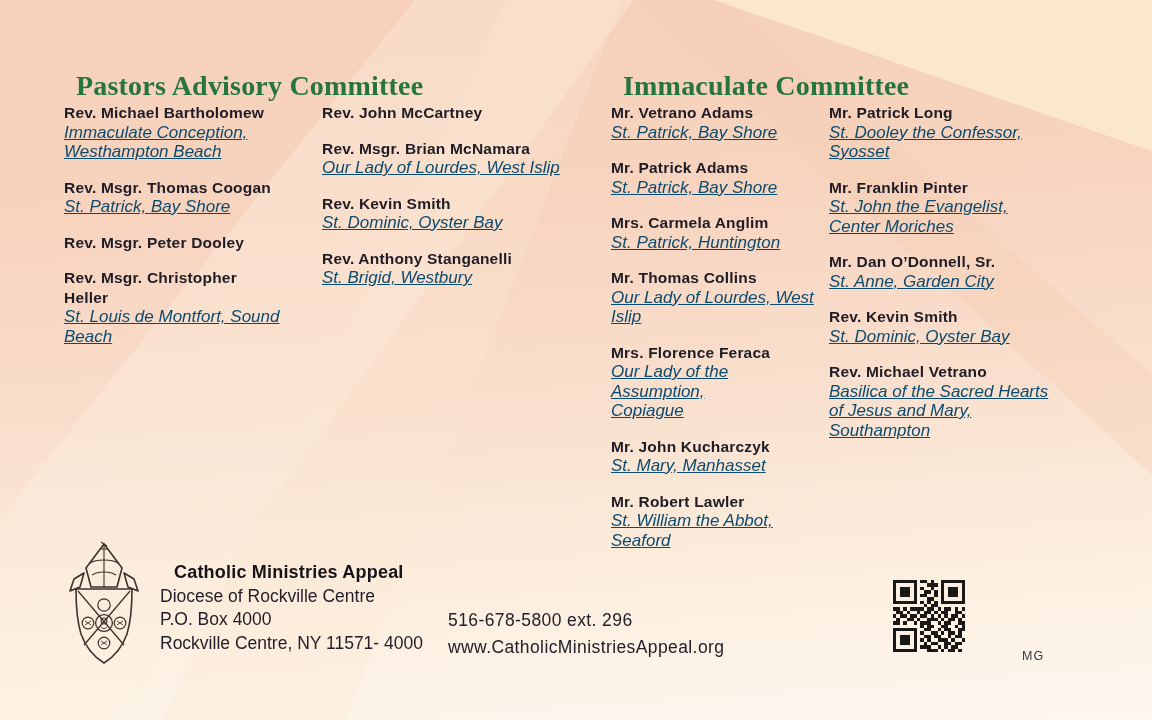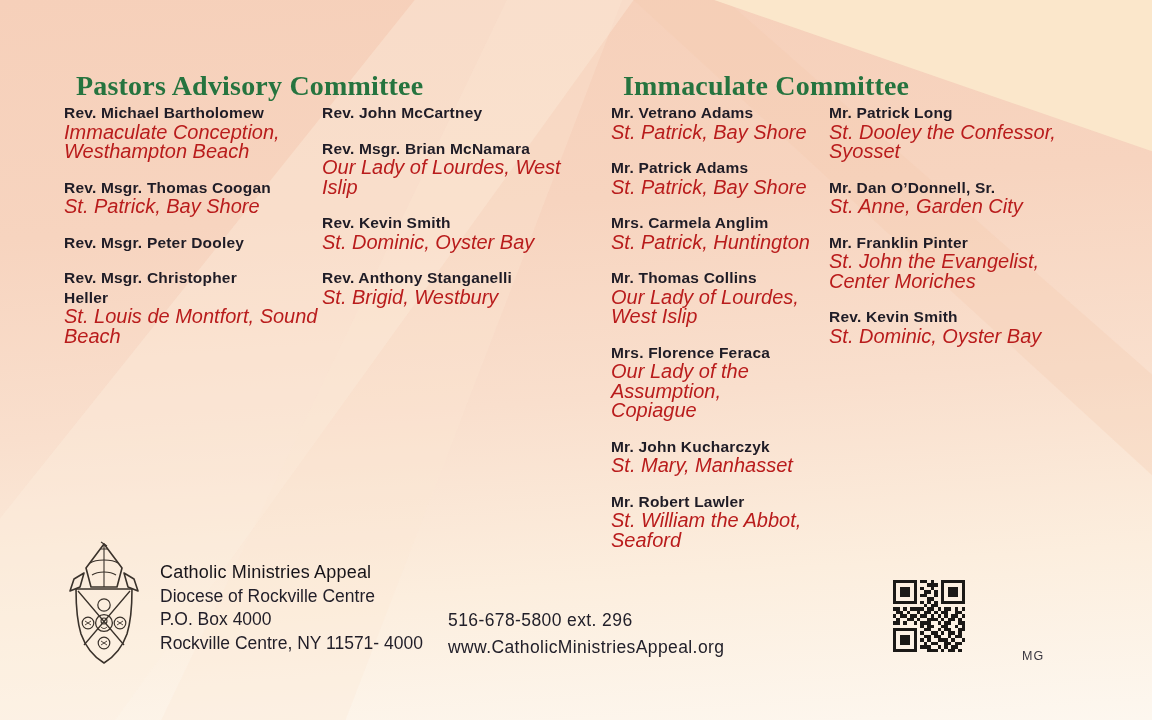--- a/index.html
+++ b/index.html
@@ -26,26 +26,26 @@
   #title-pastors{left:64px;}
   #title-development{left:611px;}
   .col{position:absolute;top:103px;}
   #col-p1{left:64px;width:258px;}
   #col-p2{left:322px;width:272px;}
   #col-d1{left:611px;width:212px;}
   #col-d2{left:829px;width:228px;}
   .entry{margin:0 0 16px 0;}
   .member-name{font-weight:bold;font-size:15.5px;line-height:19.5px;
     letter-spacing:.2px;white-space:pre-line;color:#1f1c26;}
-  .member-parish{font-style:italic;font-size:20px;line-height:19.5px;
-    white-space:pre-line;color:#b91c1c;}
+  .member-parish{font-style:italic;font-size:17px;line-height:19.5px;
+    white-space:pre-line;color:#0c4a6e;text-decoration:underline;}
   
   .crest{position:absolute;left:62px;top:541px;width:84px;height:122px;}
   .footer-org{position:absolute;left:160px;top:561px;font-size:17.5px;line-height:23.5px;}
-  .footer-org .org-name{font-weight:normal;font-size:18px;letter-spacing:.2px;color:#171419;}
+  .footer-org .org-name{font-weight:bold;font-size:18px;letter-spacing:.2px;color:#171419;margin-left:14px;}
   .footer-contact{position:absolute;left:448px;top:607px;font-size:17.5px;line-height:27px;
     letter-spacing:.4px;color:#22202a;}
   .qr{position:absolute;left:893px;top:580px;width:72px;height:72px;}
   .mg-mark{position:absolute;left:1022px;top:649px;font-size:12.5px;letter-spacing:1px;color:#3a3740;}
 </style>
 </head>
 <body>
 
 <div class="bg-base"></div>
 <div class="bg-ray-left"></div>
@@ -140,35 +140,40 @@
   </div>
 <div class="col" id="col-d2">
 
     <div class="entry">
       <div class="member-name">Mr. Patrick Long</div>
       <div class="member-parish">St. Dooley the Confessor,
 Syosset</div>
     </div>
 
     <div class="entry">
-      <div class="member-name">Mr. Dan O’Donnell, Sr.</div>
-      <div class="member-parish">St. Anne, Garden City</div>
-    </div>
-
-    <div class="entry">
       <div class="member-name">Mr. Franklin Pinter</div>
       <div class="member-parish">St. John the Evangelist,
 Center Moriches</div>
     </div>
 
     <div class="entry">
+      <div class="member-name">Mr. Dan O’Donnell, Sr.</div>
+      <div class="member-parish">St. Anne, Garden City</div>
+    </div>
+
+    <div class="entry">
       <div class="member-name">Rev. Kevin Smith</div>
       <div class="member-parish">St. Dominic, Oyster Bay</div>
     </div>
 
+    <div class="entry">
+      <div class="member-name">Rev. Michael Vetrano</div>
+      <div class="member-parish">Basilica of the Sacred Hearts
+of Jesus and Mary, Southampton</div>
+    </div>
   </div>
 
 <div class="crest">
   <svg viewBox="0 0 84 124" width="84" height="124" fill="none" stroke="#3a322b" stroke-width="1.6" stroke-linejoin="round">
 
     <path d="M42 3 L60 27 L55 46 L29 46 L24 27 Z"></path>
     <path d="M42 3 L42 46" stroke-width="1.1"></path>
     <path d="M38 8 L46 8 M39 1 L45 5" stroke-width="1.1"></path>
     <path d="M28 22 C34 18 50 18 56 22" stroke-width="1.1"></path>
     <path d="M30 34 C36 30 48 30 54 34" stroke-width="1.1"></path>

